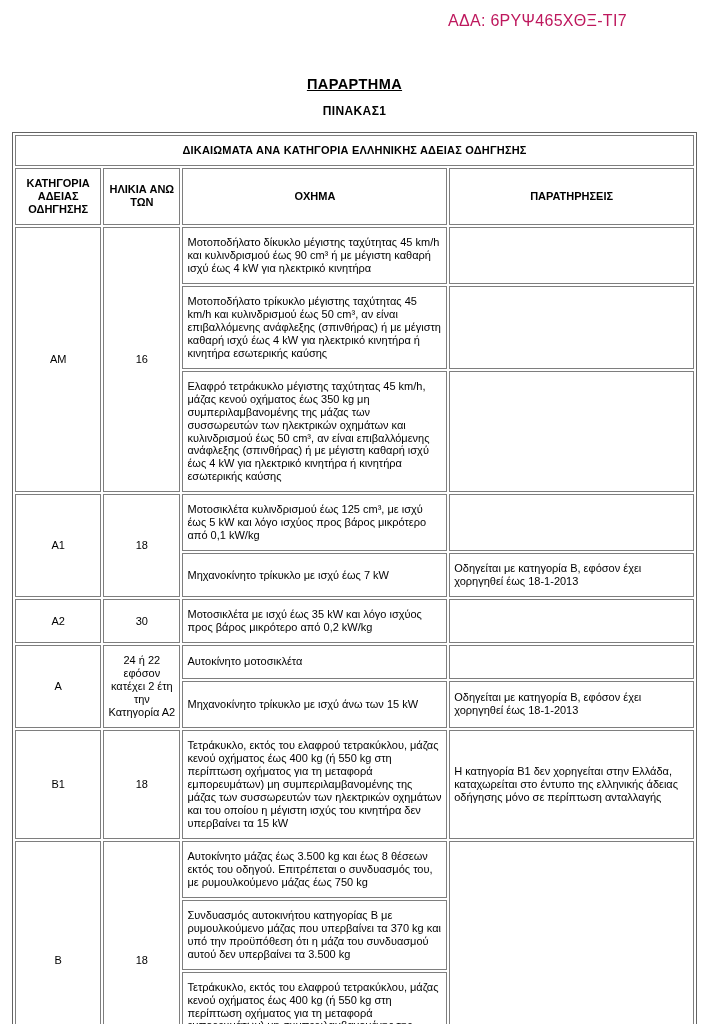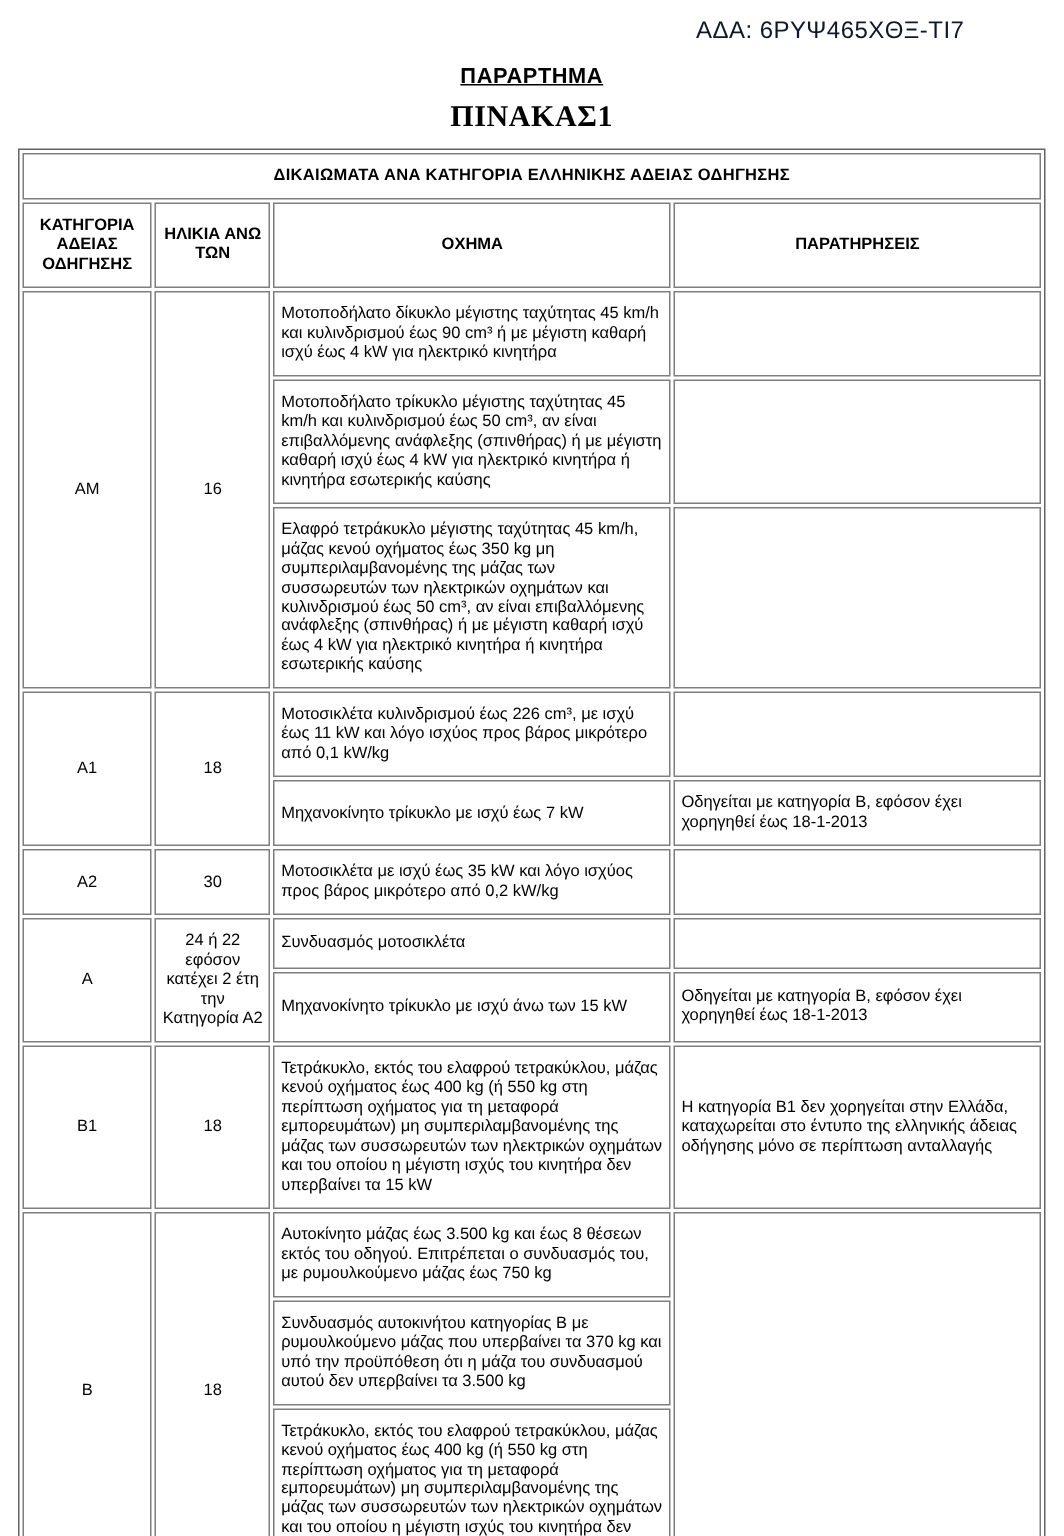--- a/index.html
+++ b/index.html
@@ -11,44 +11,43 @@
     width: 709px;
     height: 1024px;
     overflow: hidden;
     position: relative;
     font-family: "Liberation Sans", "DejaVu Sans", sans-serif;
     color: #000000;
   }
   .ada-code {
     position: absolute;
     top: 12px;
-    left: 464px;
+    left: 448px;
     font-size: 16px;
     letter-spacing: 0.3px;
-    color: #0f172a;
+    color: #be185d;
     white-space: nowrap;
   }
   .headings {
-    padding-top: 42px;
+    padding-top: 75px;
     text-align: center;
   }
   .heading1 {
     font-size: 14.5px;
     font-weight: bold;
     text-decoration: underline;
     letter-spacing: 0.4px;
     line-height: 18px;
   }
   .heading2 {
     margin-top: 9px;
-    font-size: 20px;
+    font-size: 12px;
     font-weight: bold;
     letter-spacing: 0.4px;
     line-height: 18px;
-    font-family: Liberation Serif, serif;
   }
   table.license-table {
     margin: 12px 0 0 12px;
     width: 685px;
     table-layout: fixed;
     border-collapse: separate;
     border-spacing: 2px;
     border: 1px solid #636363;
     background: #ffffff;
   }
@@ -118,39 +117,39 @@
       <td class="remark-cell"></td>
     </tr>
     <tr>
       <td class="vehicle-cell">Ελαφρό τετράκυκλο μέγιστης ταχύτητας 45 km/h, μάζας κενού οχήματος έως 350 kg μη συμπεριλαμβανομένης της μάζας των συσσωρευτών των ηλεκτρικών οχημάτων και κυλινδρισμού έως 50 cm³, αν είναι επιβαλλόμενης ανάφλεξης (σπινθήρας) ή με μέγιστη καθαρή ισχύ έως 4 kW για ηλεκτρικό κινητήρα ή κινητήρα εσωτερικής καύσης</td>
       <td class="remark-cell"></td>
     </tr>
 
     <tr>
       <td class="cat-cell" rowspan="2">A1</td>
       <td class="age-cell" rowspan="2">18</td>
-      <td class="vehicle-cell">Μοτοσικλέτα κυλινδρισμού έως 226 cm³, με ισχύ έως 11 kW και λόγο ισχύος προς βάρος μικρότερο από 0,1 kW/kg</td>
+      <td class="vehicle-cell">Μοτοσικλέτα κυλινδρισμού έως 125 cm³, με ισχύ έως 5 kW και λόγο ισχύος προς βάρος μικρότερο από 0,1 kW/kg</td>
       <td class="remark-cell"></td>
     </tr>
     <tr>
       <td class="vehicle-cell">Μηχανοκίνητο τρίκυκλο με ισχύ έως 7 kW</td>
       <td class="remark-cell">Οδηγείται με κατηγορία Β, εφόσον έχει χορηγηθεί έως 18-1-2013</td>
     </tr>
 
     <tr>
       <td class="cat-cell">A2</td>
       <td class="age-cell">30</td>
       <td class="vehicle-cell">Μοτοσικλέτα με ισχύ έως 35 kW και λόγο ισχύος προς βάρος μικρότερο από 0,2 kW/kg</td>
       <td class="remark-cell"></td>
     </tr>
 
     <tr>
       <td class="cat-cell" rowspan="2">A</td>
       <td class="age-cell" rowspan="2">24 ή 22 εφόσον κατέχει 2 έτη την Κατηγορία Α2</td>
-      <td class="vehicle-cell">Συνδυασμός μοτοσικλέτα</td>
+      <td class="vehicle-cell">Αυτοκίνητο μοτοσικλέτα</td>
       <td class="remark-cell"></td>
     </tr>
     <tr>
       <td class="vehicle-cell">Μηχανοκίνητο τρίκυκλο με ισχύ άνω των 15 kW</td>
       <td class="remark-cell">Οδηγείται με κατηγορία Β, εφόσον έχει χορηγηθεί έως 18-1-2013</td>
     </tr>
 
     <tr>
       <td class="cat-cell">B1</td>
       <td class="age-cell">18</td>

